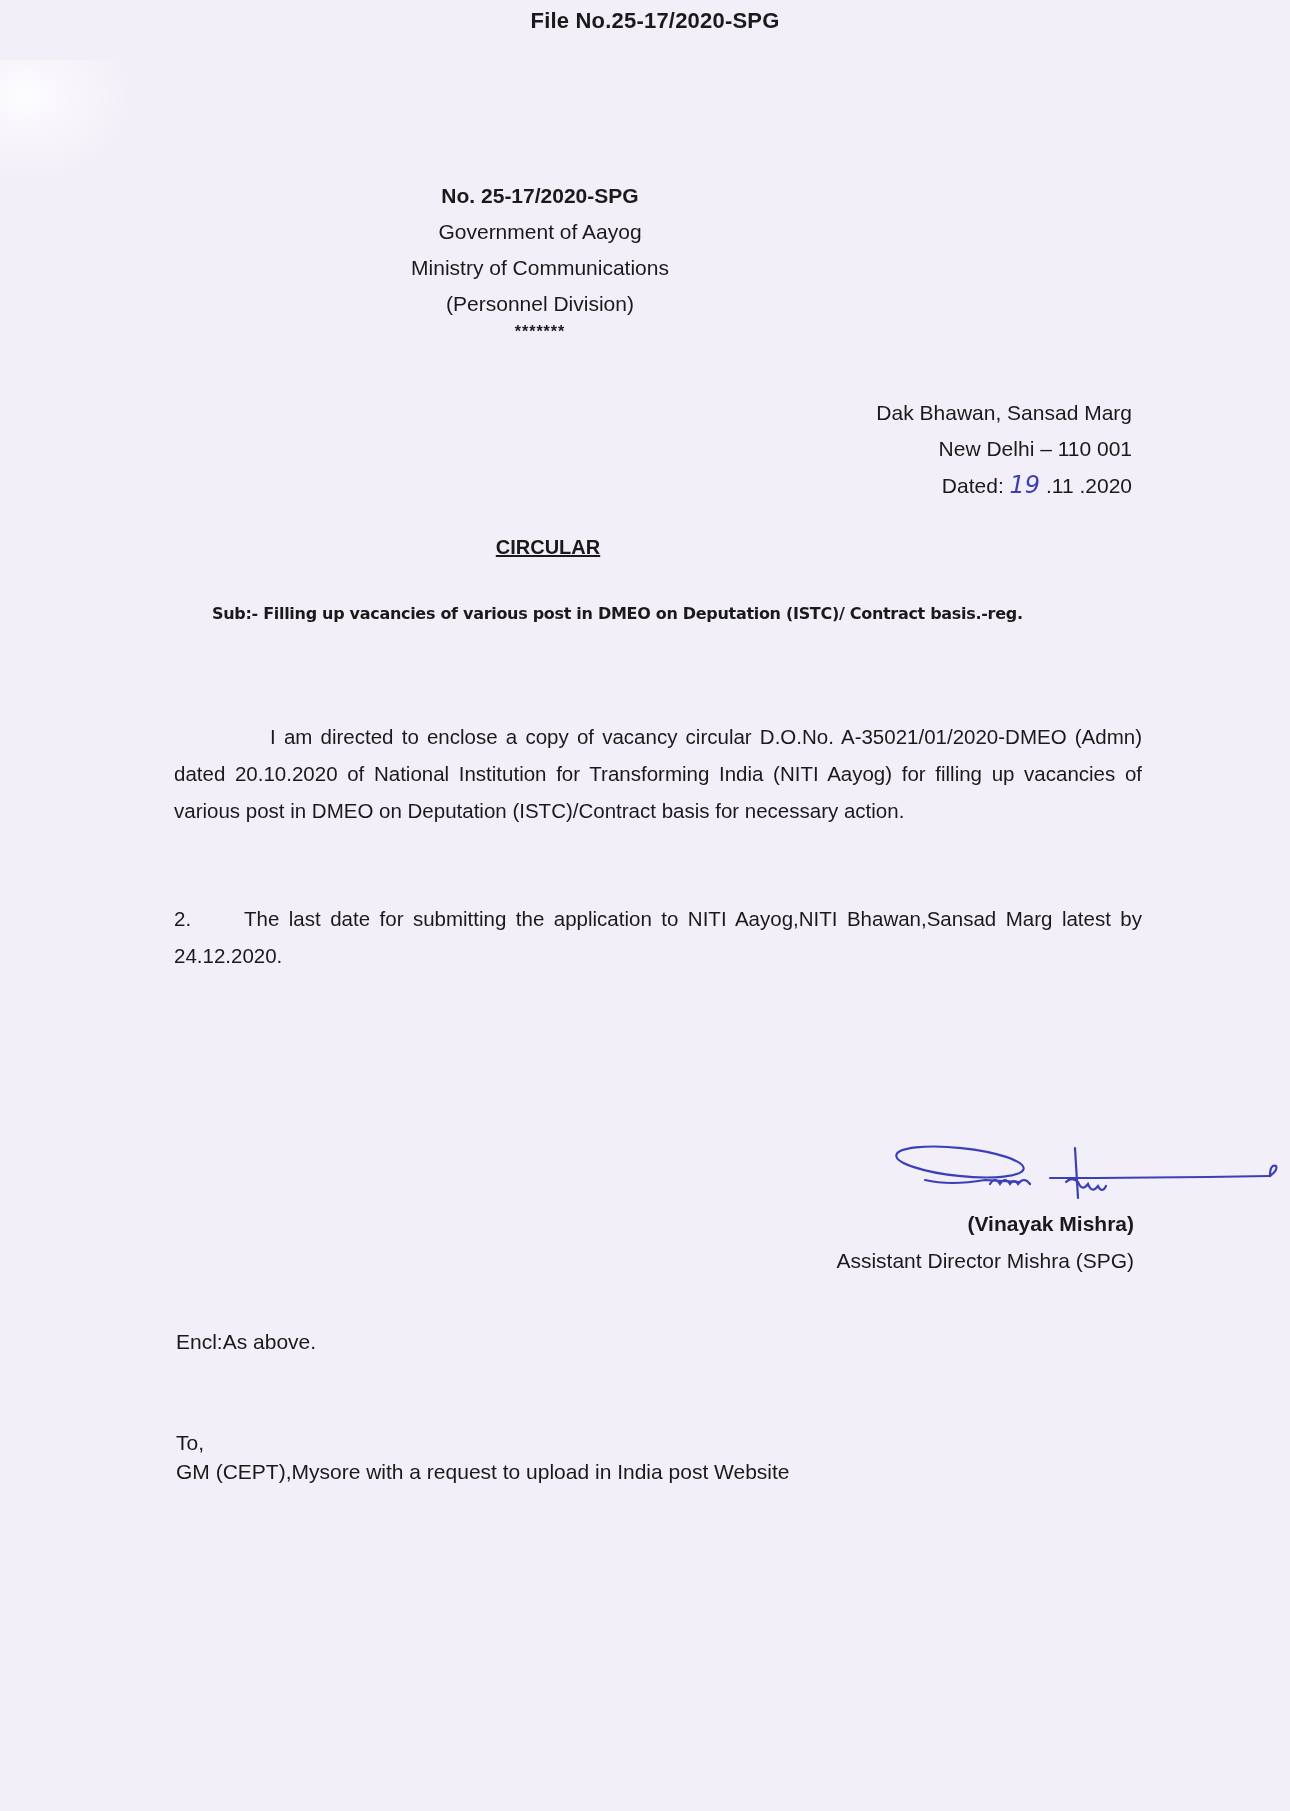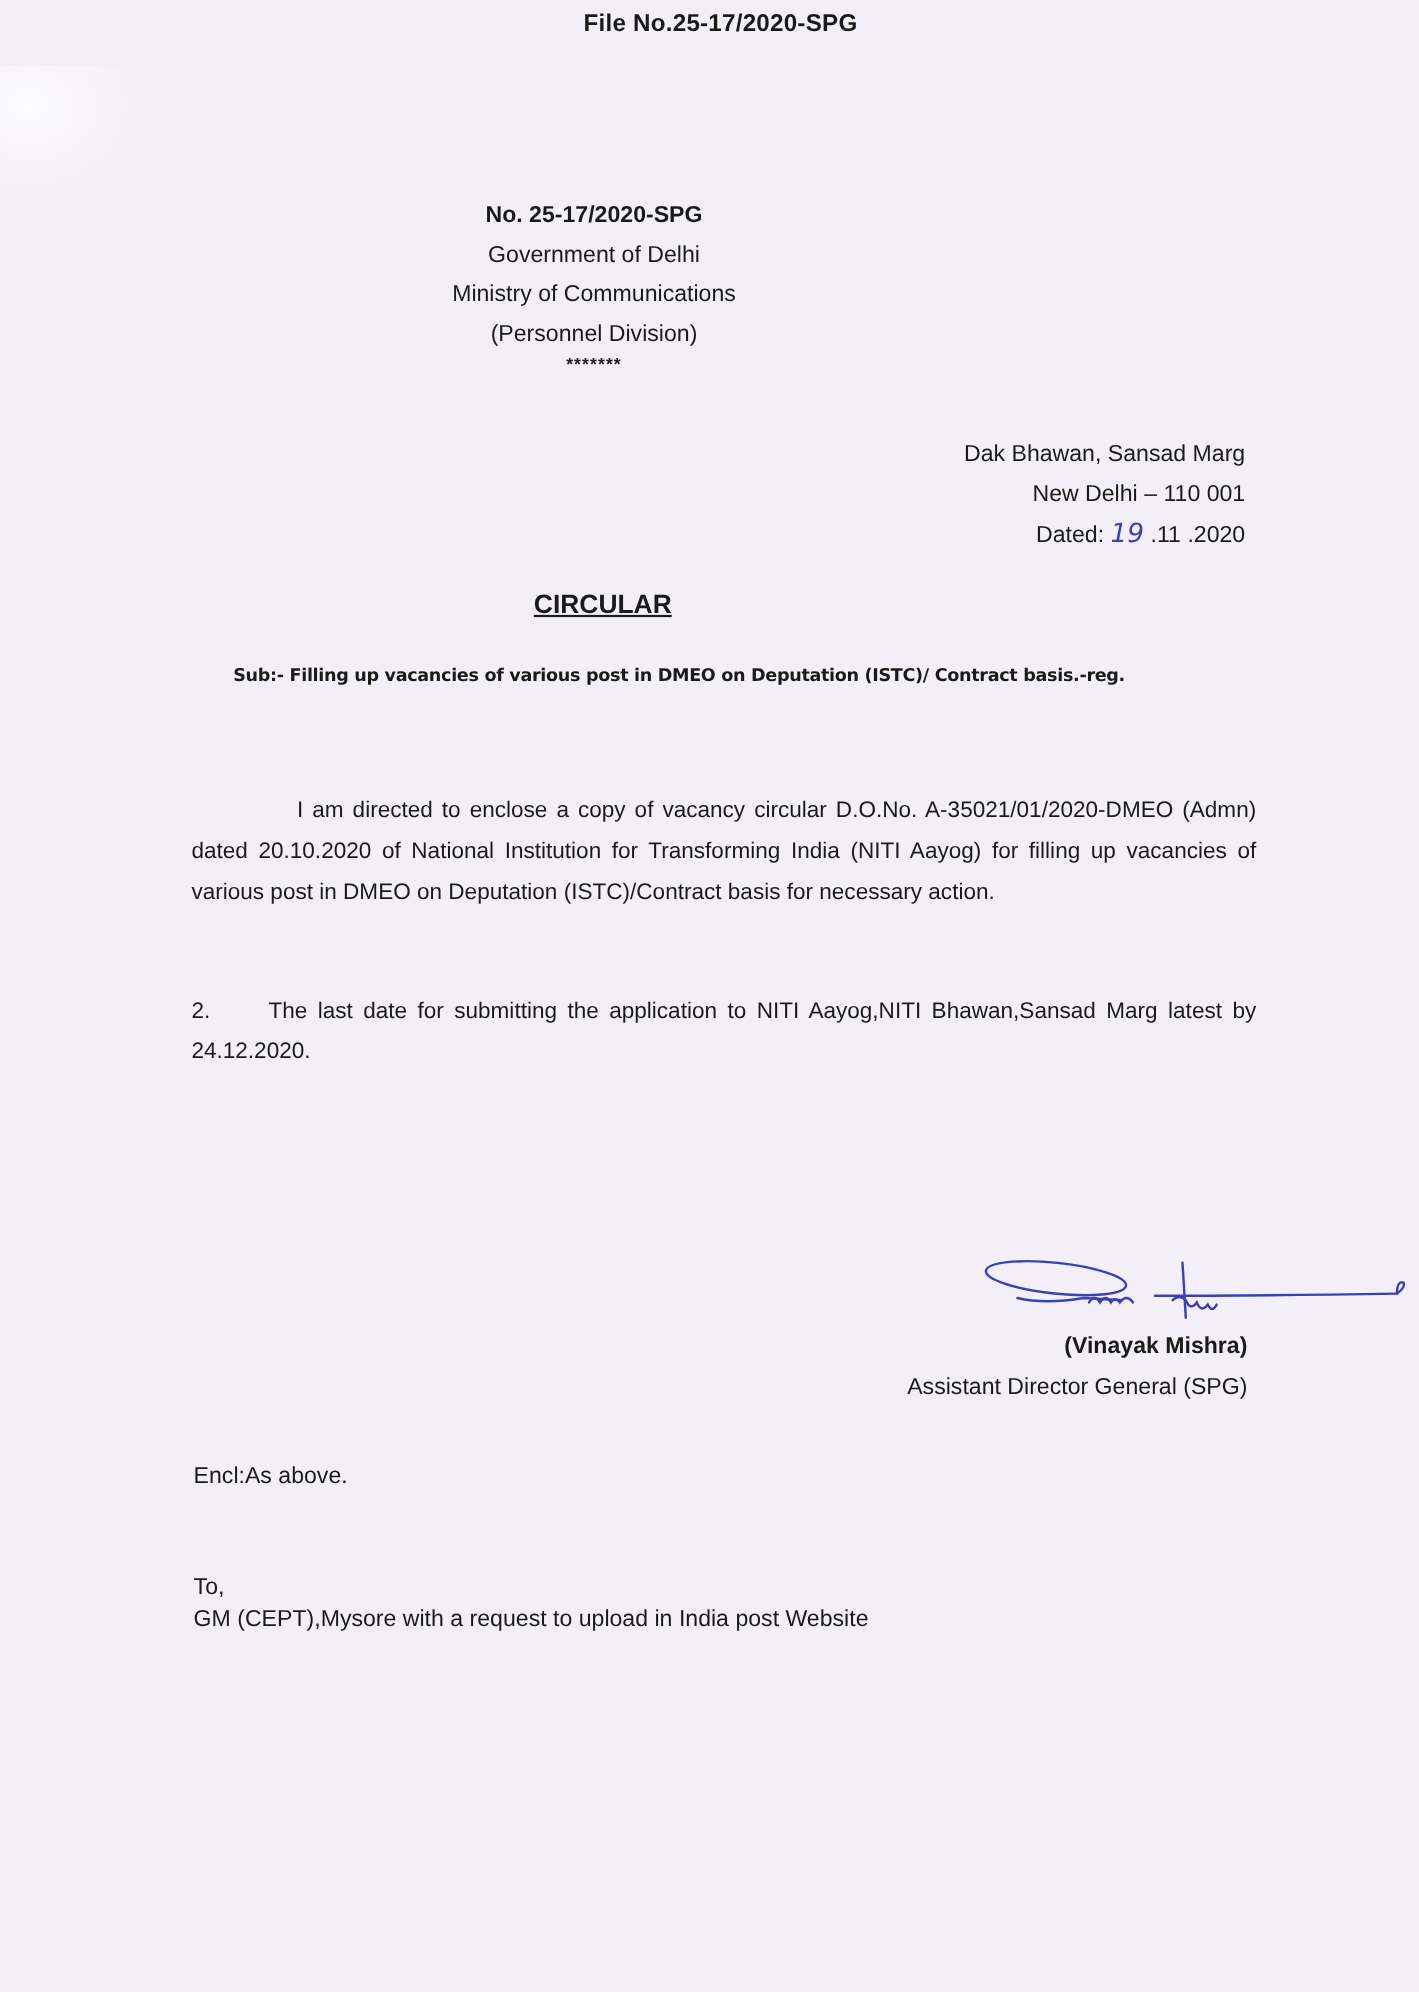--- a/index.html
+++ b/index.html
@@ -24,21 +24,21 @@
   .address {
     top: 395px; right: 158px; text-align: right;
     font-size: 21px; line-height: 36px;
   }
   .hand-day {
     color: #3b3fb8; font-family: "DejaVu Sans", sans-serif; font-size: 24px;
     font-style: italic;
   }
   .circular-title {
     top: 536px; left: 0; width: 1076px; text-align: center;
-    font-weight: bold; font-size: 24px; text-decoration: underline;
+    font-weight: bold; font-size: 20px; text-decoration: underline;
   }
   .subject {
     top: 600px; left: 164px; width: 960px;
     font-weight: bold; font-size: 16px; line-height: 28px;
     font-family: "DejaVu Sans", sans-serif; letter-spacing: -0.3px; margin-left: 38px;
   }
   .para {
     left: 164px; width: 968px;
     font-size: 20.5px; line-height: 37px; text-align: justify;
   }
@@ -64,21 +64,21 @@
 </style>
 </head>
 <body>
 
 <div class="abs crease"></div>
 
 <div class="abs file-no">File No.25-17/2020-SPG</div>
 
 <div class="abs header-block">
   <div class="ref">No. 25-17/2020-SPG</div>
-  <div>Government of Delhi</div>
+  <div>Government of Aayog</div>
   <div>Ministry of Communications</div>
   <div>(Personnel Division)</div>
   <div class="stars">*******</div>
 </div>
 
 <div class="abs address">
   <div>Dak Bhawan, Sansad Marg</div>
   <div>New Delhi – 110 001</div>
   <div>
     <span>Dated:</span>
@@ -105,17 +105,17 @@
       <path d="M100 44 q5 -8 10 0 q5 -8 10 0 q4 -6 8 0 q6 -8 12 0"></path>
       <path d="M160 38 Q250 38 380 36"></path>
       <path d="M185 8 L188 58"></path>
       <path d="M176 42 q6 -6 12 0 q4 10 10 2 q4 10 10 2 q4 8 8 0"></path>
       <path d="M380 36 q8 -6 6 -10 q-6 -2 -6 10"></path>
     </g>
   </svg>
 </div>
 
 <div class="abs signer-name">(Vinayak Mishra)</div>
-<div class="abs signer-title">Assistant Director General (SPG)</div>
+<div class="abs signer-title">Assistant Director Mishra (SPG)</div>
 
 <div class="abs encl">Encl:As above.</div>
 <div class="abs to">To,</div>
 <div class="abs recipient">GM (CEPT),Mysore with a request to upload in India post Website</div>
 
 </body></html>

